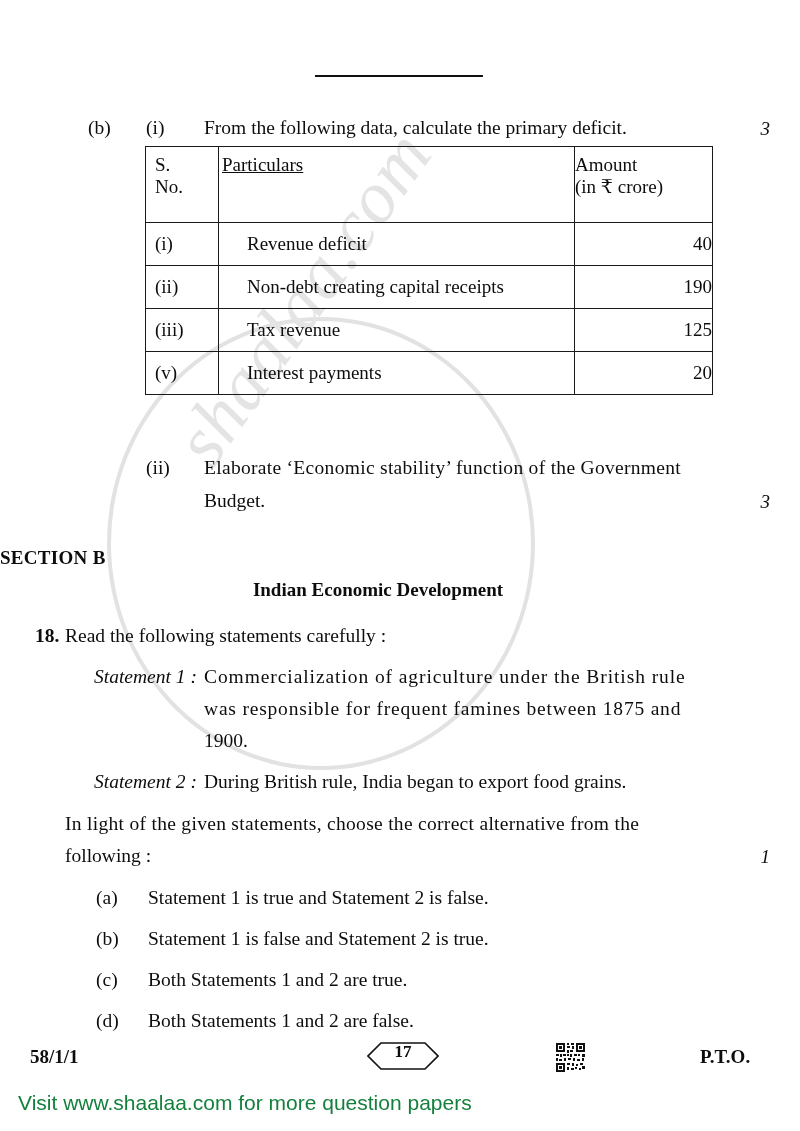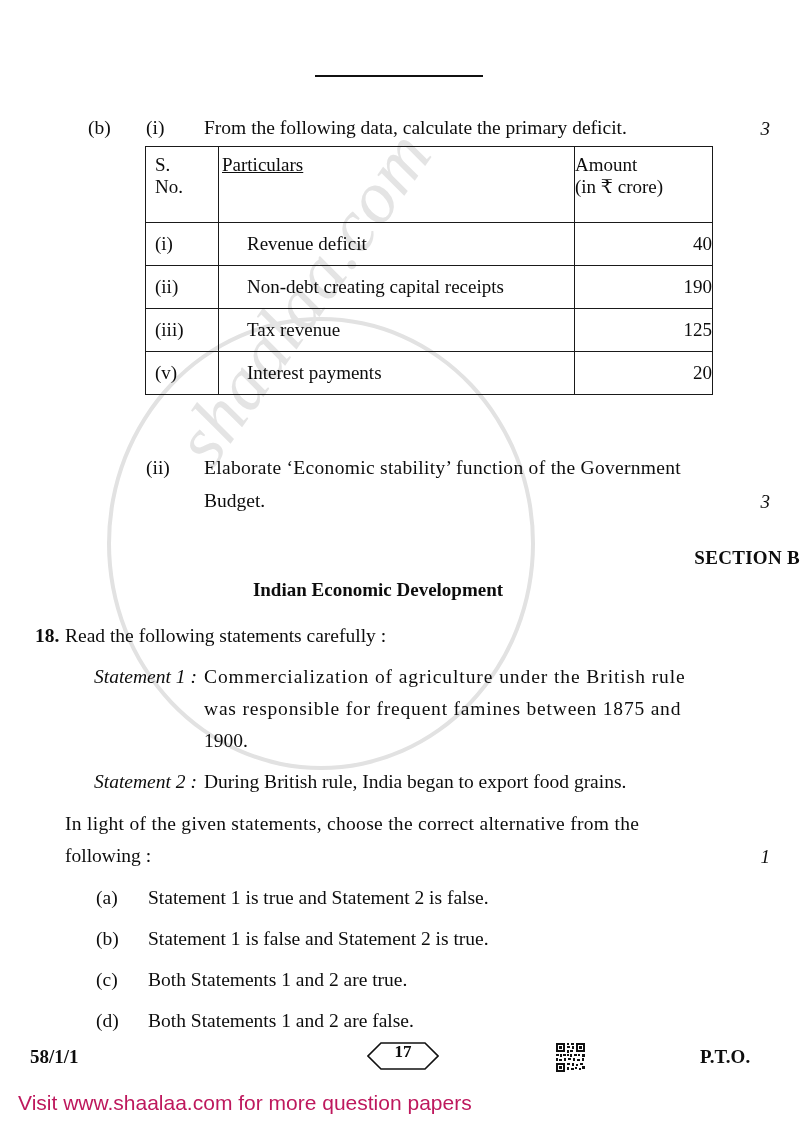--- a/index.html
+++ b/index.html
@@ -132,21 +132,21 @@
   
   #qbii-label { left: 146px; top: 458px; }
   #qbii-l1    { left: 204px; top: 458px; }
   #qbii-l2    { left: 204px; top: 491px; }
   #qbii-mark  { left: 740px; top: 491px; }
 
   
   #section-b {
     left: 0; top: 547px;
     width: 800px;
-    text-align: right;
+    text-align: left;
     font-size: 19px;
     font-weight: bold;
     letter-spacing: 0.3px;
   }
   #section-sub {
     left: 0; top: 579px;
     width: 756px;
     text-align: center;
     font-size: 19px;
     font-weight: bold;
@@ -219,21 +219,21 @@
     width: 31px;
     height: 31px;
   }
   #qr-code svg { display: block; }
 
   #site-banner {
     left: 18px;
     top: 1091px;
     font-family: "Liberation Sans", "DejaVu Sans", sans-serif;
     font-size: 21px;
-    color: #be185d;
+    color: #15803d;
   }
 </style>
 </head>
 <body>
 
 <div id="page">
 
   <div id="watermark">
     <div class="wm-ring"></div>
     <div class="wm-text">shaalaa.com</div>

